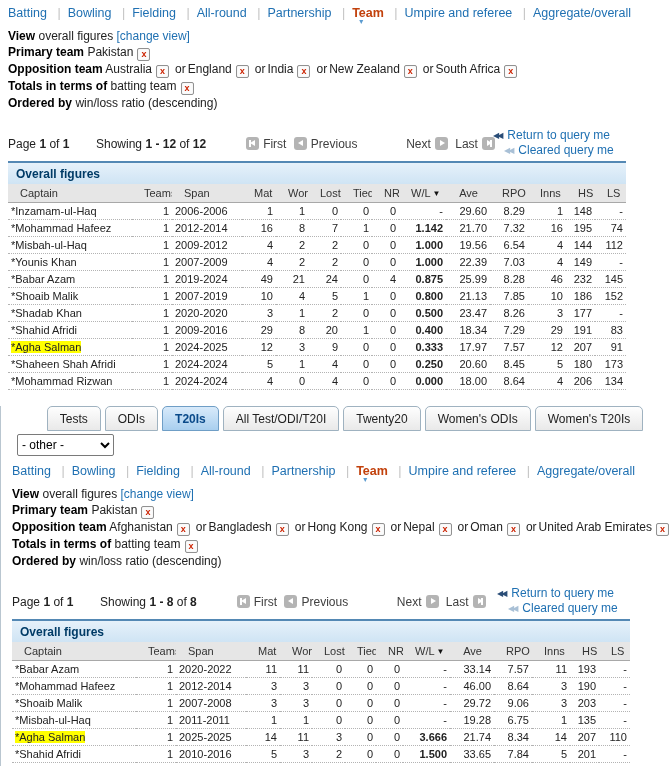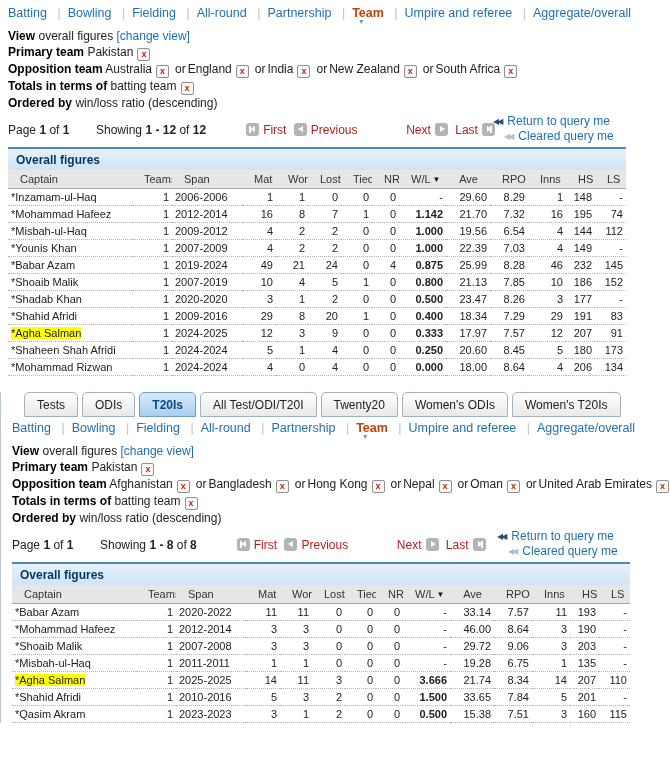--- a/index.html
+++ b/index.html
@@ -27,24 +27,24 @@
   .joiner{margin:0 2px 0 2px;}
   .joiner:empty{display:none;}
   .xicon{
     display:inline-block;width:11px;height:11px;margin:0 2px 0 4px;
     border:1px solid #919191;border-radius:2px;background:#fbfbfb;
     color:#cc2200;font-size:9px;font-weight:bold;line-height:11px;text-align:center;
     vertical-align:-1px;box-shadow:inset 0 0 1px #ddd;cursor:pointer;
   }
   .xicon::after{content:"x";}
   
-  .pagerow{position:relative;display:flex;align-items:center;font-size:12px;height:34px;margin-top:2px;}
+  .pagerow{position:relative;display:flex;align-items:center;font-size:12px;height:34px;margin-top:16px;}
   .pageinfo{min-width:88px;}
   .showinfo{margin-right:36px;}
-  .pager{color:#b91c1c;white-space:nowrap;}
+  .pager{color:#404040;white-space:nowrap;}
   .pager .gap{display:inline-block;width:42px;}
   .pgi{display:inline-block;width:13px;height:13px;border-radius:3px;background:#b4b4b4;
        position:relative;vertical-align:-2px;margin:0 4px;cursor:pointer;}
   .pgi::before{content:"";position:absolute;top:3px;border-top:3.5px solid transparent;border-bottom:3.5px solid transparent;}
   .pgi.left::before{left:4px;border-right:5px solid #fff;}
   .pgi.right::before{left:5px;border-left:5px solid #fff;}
   .pgi.cap::after{content:"";position:absolute;top:3px;width:2px;height:7px;background:#fff;}
   .pgi.first.cap::after{left:3px;}
   .pgi.last.cap::after{right:3px;}
   .qlinks{position:absolute;left:485px;top:1px;white-space:nowrap;line-height:15px;font-size:12px;}
@@ -68,21 +68,21 @@
   td{padding:2px 3px;border-bottom:1px dotted #b3b3b3;white-space:nowrap;overflow:hidden;}
   td.num{text-align:right;}
   td.bold{font-weight:bold;}
   .cap.hl{background:#ffff00;}
   .sortarrow{display:none;font-size:8px;margin-left:2px;vertical-align:1px;color:#111;}
   .sortarrow.show{display:inline;}
   .sortarrow.show::after{content:"▼";}
   
   .section1{padding:2px 0 0 8px;}
   .panel{margin-top:16px;border-left:1px solid #b9c6d0;padding-left:11px;}
-  .tabs{padding:0 0 0 12px;white-space:nowrap;}
+  .tabs{padding:0 0 0 12px;white-space:nowrap;text-align:center;}
   .tab{
     display:inline-block;padding:5px 12px 4px 12px;margin-right:4px;
     border:1px solid #9fb2c0;border-radius:5px 5px 0 0;
     background:linear-gradient(#fefefe,#e9e9e9);
     font-size:12px;color:#222;cursor:pointer;
   }
   .tab.active{
     background:linear-gradient(#d8eafa,#a9cfef);
     border-color:#6f9ec6;color:#0a4a8a;font-weight:bold;
   }
@@ -402,20 +402,23 @@
     </table>
   </div>
 </div>
 
 <div class="panel">
 
   <div class="tabs">
     
   <span class="tab">Tests</span><span class="tab">ODIs</span><span class="tab active">T20Is</span><span class="tab">All Test/ODI/T20I</span><span class="tab">Twenty20</span><span class="tab">Women's ODIs</span><span class="tab">Women's T20Is</span></div>
 
+  <select class="otherselect">
+    <option>- other -</option>
+  </select>
 
   <div class="navrow">
     
   
       <span class="navitem"><a>Batting</a></span>
     
       <span class="navitem"><a>Bowling</a></span>
     
       <span class="navitem"><a>Fielding</a></span>
     

